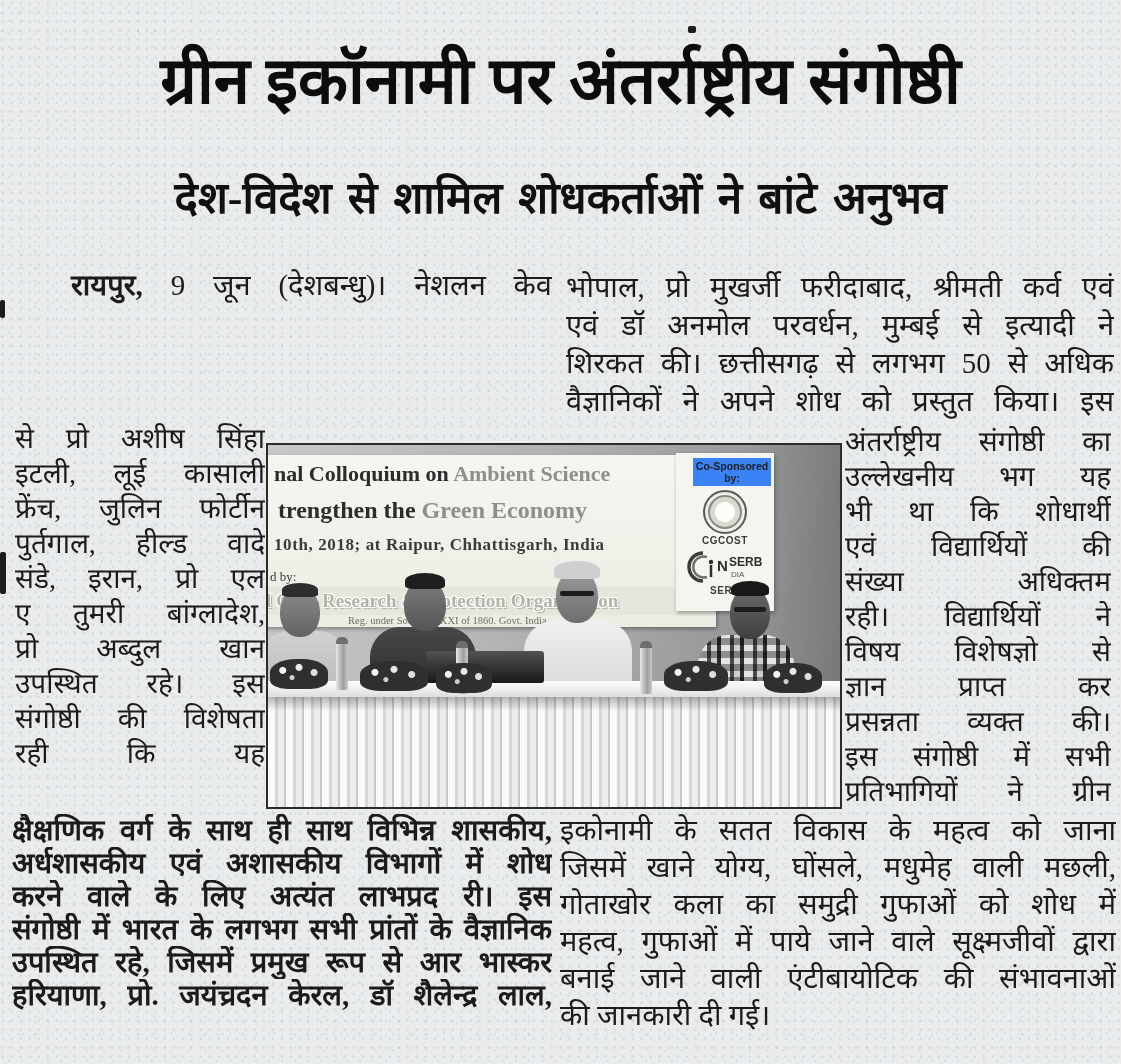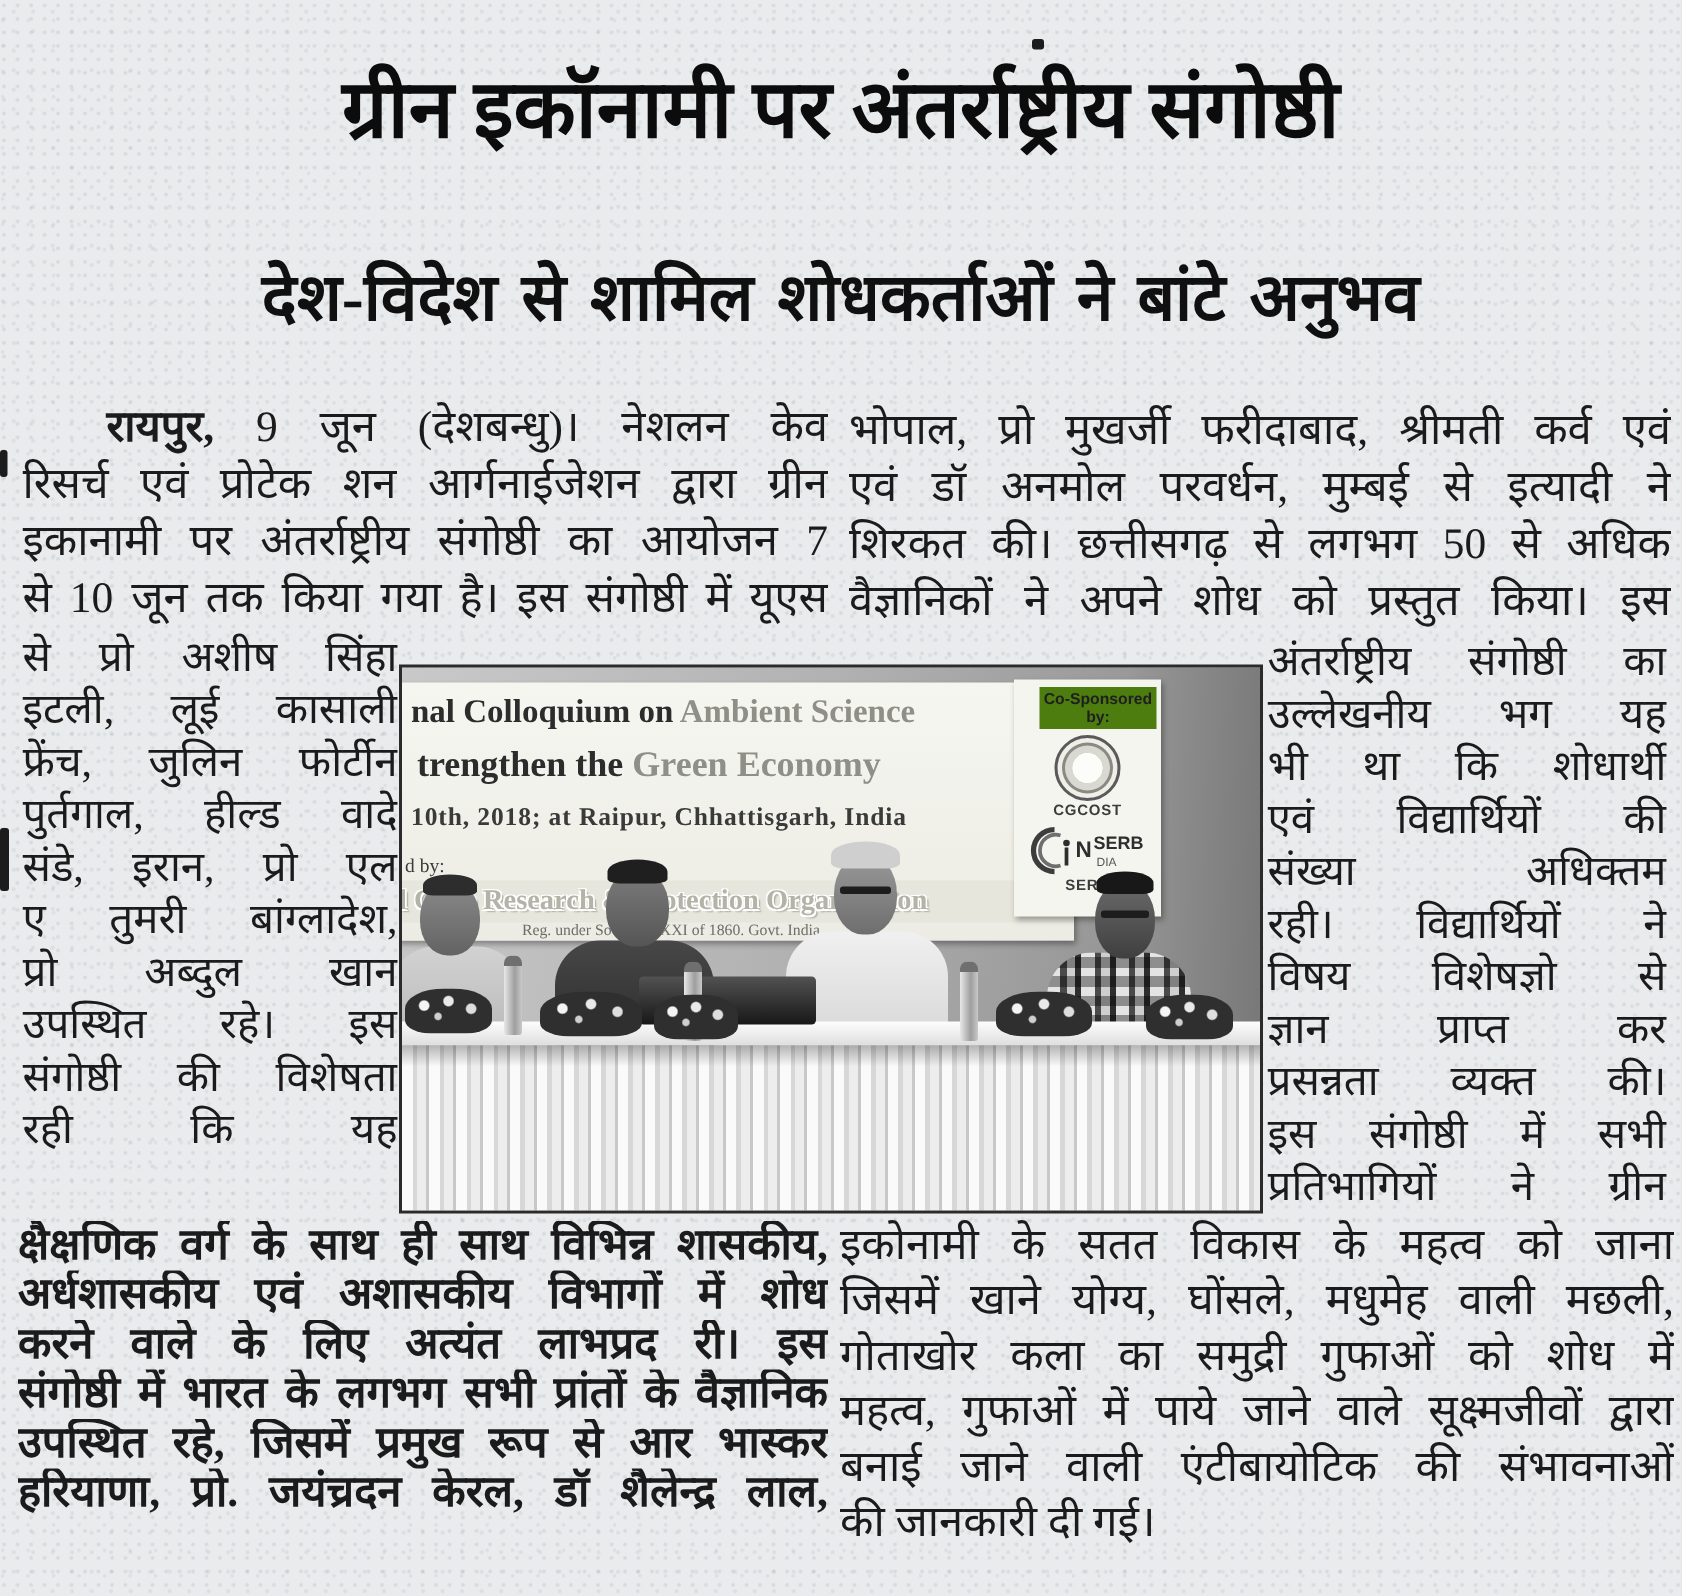--- a/index.html
+++ b/index.html
@@ -9,21 +9,21 @@
     background-color:#e9ebec;
     background-image:
       radial-gradient(circle at 30% 40%, rgba(110,135,150,.16) 1px, transparent 1.5px),
       radial-gradient(circle at 70% 60%, rgba(90,120,135,.10) 1px, transparent 1.6px),
       radial-gradient(circle at 10% 80%, rgba(60,90,110,.08) 1px, transparent 1.4px);
     background-size: 9px 9px, 13px 13px, 17px 17px;
     color:#1b1b1b;
   }
   .headline {
     position:absolute; top:34px; left:0; right:0; margin:0;
-    text-align:center; font-size:54px; font-weight:700; color:#0c0c0c;
+    text-align:center; font-size:65px; font-weight:700; color:#0c0c0c;
     line-height:1.45; letter-spacing:0px;
   }
   .subheadline {
     position:absolute; top:168px; left:0; right:0; margin:0;
     text-align:center; font-size:44px; font-weight:700; color:#101010;
     line-height:1.4; word-spacing:5px;
   }
   .col { position:absolute; }
   .bl { text-align:justify; text-align-last:justify; overflow:hidden; }
   .wide  .bl { font-size:29px; line-height:38px; height:38px; }
@@ -51,21 +51,21 @@
   .b3 { position:absolute; top:80px; left:10px; font-size:17px; font-weight:700; color:#3a3a3a; letter-spacing:.6px; white-space:nowrap;text-align:right; }
   .b4 { position:absolute; top:114px; left:6px; font-size:13px; font-weight:400; color:#3a3a3a; }
   .b-strip { position:absolute; top:132px; left:0; width:100%; height:28px; background:#e6e6dc; }
   .b5 { position:absolute; top:3px; left:2px; font-size:19px; font-weight:700; color:#b3b3a7; white-space:nowrap;
         text-shadow:-1px -1px 0 #fff, 1px -1px 0 #fff, -1px 1px 0 #fff, 1px 1px 0 #fff, 2px 2px 1px rgba(0,0,0,.25); }
   .b6 { position:absolute; top:160px; left:84px; font-size:10.5px; color:#6e6e68; white-space:nowrap; }
 
   .sponsor { position:absolute; left:408px; top:8px; width:98px; height:158px;
     background:#f5f5f0; box-shadow:1px 2px 4px rgba(0,0,0,.35); text-align:center;
     font-family:"Liberation Sans","DejaVu Sans",sans-serif; }
-  .sp-title { margin:5px 3px 4px 17px; background:#4d7c0f; font-size:10.5px; font-weight:700; color:#1f1f1f; padding:2px 0; }
+  .sp-title { margin:5px 3px 4px 17px; background:#3b82f6; font-size:10.5px; font-weight:700; color:#1f1f1f; padding:2px 0; }
   .cg-logo { width:40px; height:40px; margin:2px auto 1px auto; border-radius:50%;
     border:2px solid #5a5a5a; background:radial-gradient(circle,#fcfcf8 0 35%, #d9d9d2 36% 60%, #f2f2ec 61%);
     box-shadow: inset 0 0 0 3px #efefe8, inset 0 0 0 5px #8a8a82; }
   .sp-label { font-size:10px; font-weight:700; color:#3c3c3c; letter-spacing:.5px; }
   .serb-svg { display:block; margin:3px auto 0 auto; }
 
   .tabletop { position:absolute; left:0; top:236px; width:100%; height:16px;
     background:linear-gradient(#fdfdfd,#dedede); border-bottom:3px solid #b5b5b5; }
   .skirt { position:absolute; left:0; top:252px; width:100%; bottom:0;
     background:repeating-linear-gradient(90deg,#fafafa 0 7px,#d7d7d7 7px 10px,#ededed 10px 16px,#c8c8c8 16px 18px); }
@@ -95,25 +95,20 @@
 </head>
 <body>
 
 <div class="page">
 
   <h1 class="headline">ग्रीन इकॉनामी पर अंतर्राष्ट्रीय संगोष्ठी</h1>
   <h2 class="subheadline">देश-विदेश से शामिल शोधकर्ताओं ने बांटे अनुभव</h2>
 
   <div class="col wide" style="left:15px;top:266px;width:537px;">
     <div class="bl dateline-line"><span class="dateline-city">रायपुर,</span><span> 9 जून (देशबन्धु)। नेशलन केव</span></div>
-    <div>
-        <div class="bl">रिसर्च एवं प्रोटेक शन आर्गनाईजेशन द्वारा ग्रीन</div>
-        <div class="bl">इकानामी पर अंतर्राष्ट्रीय संगोष्ठी का आयोजन 7</div>
-        <div class="bl">से 10 जून तक किया गया है। इस संगोष्ठी में यूएस</div>
-      </div>
   </div>
 
   <div class="col narrow" style="left:15px;top:421px;width:250px;">
       <div class="bl">से प्रो अशीष सिंहा</div>
       <div class="bl">इटली, लूई कासाली</div>
       <div class="bl">फ्रेंच, जुलिन फोर्टीन</div>
       <div class="bl">पुर्तगाल, हील्ड वादे</div>
       <div class="bl">संडे, इरान, प्रो एल</div>
       <div class="bl">ए तुमरी बांग्लादेश,</div>
       <div class="bl">प्रो अब्दुल खान</div>

